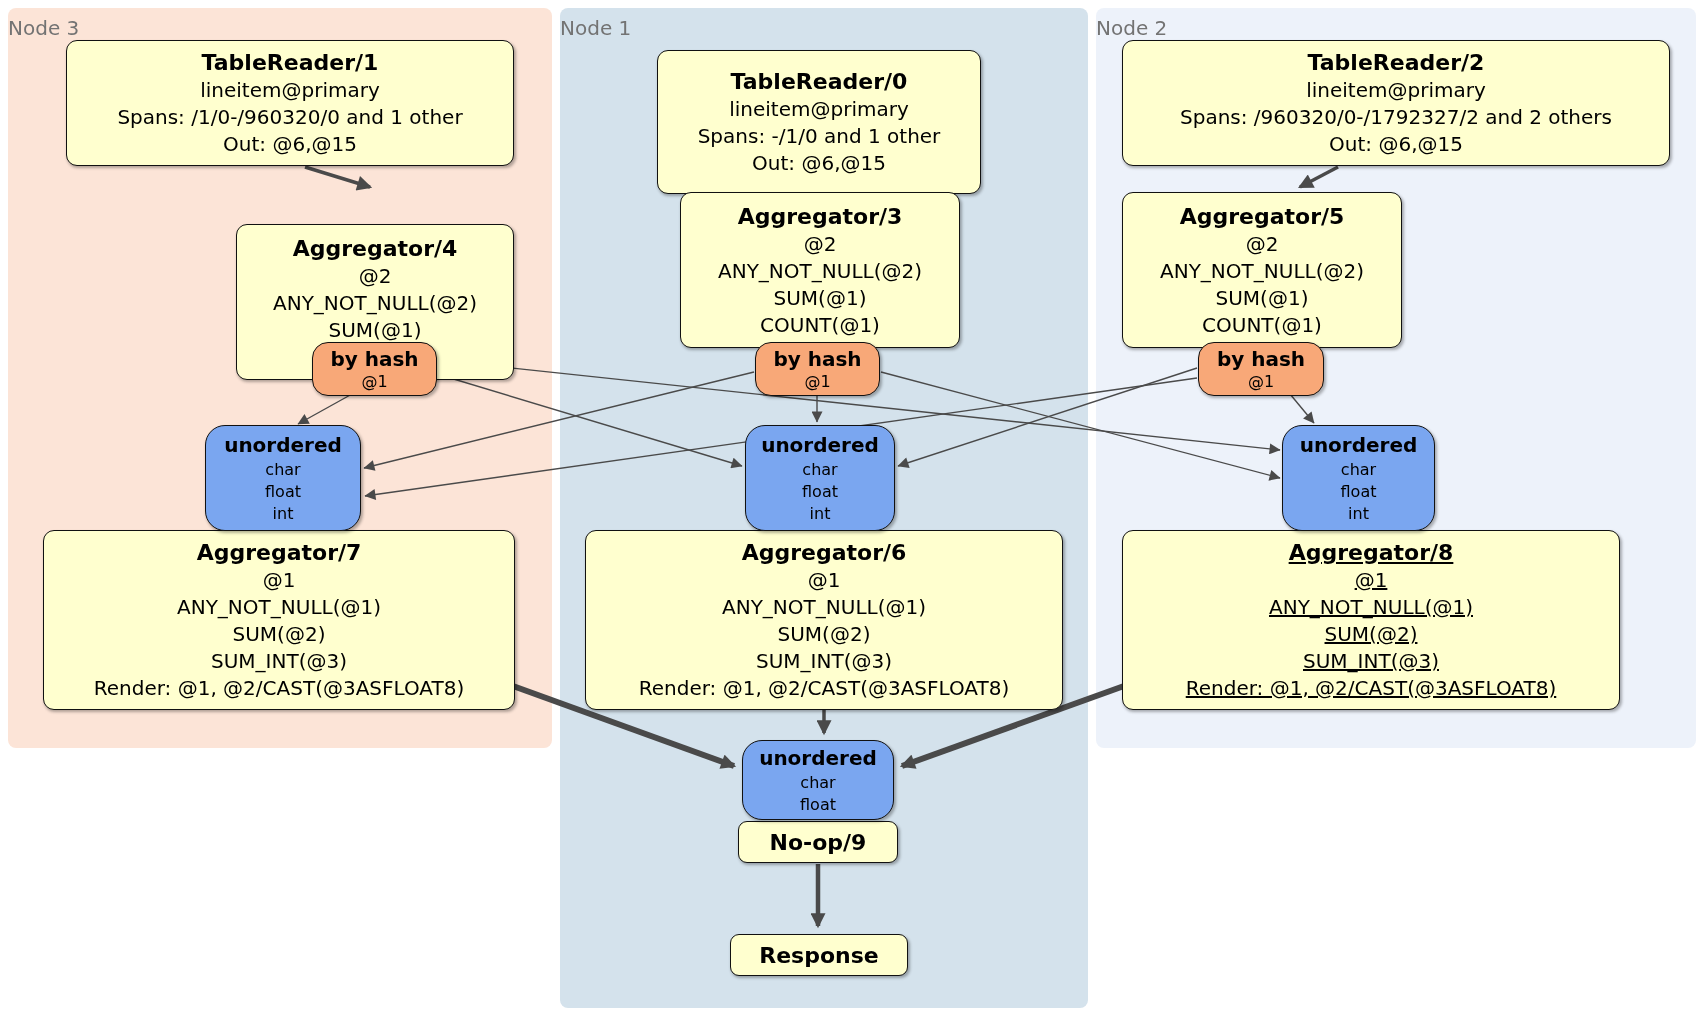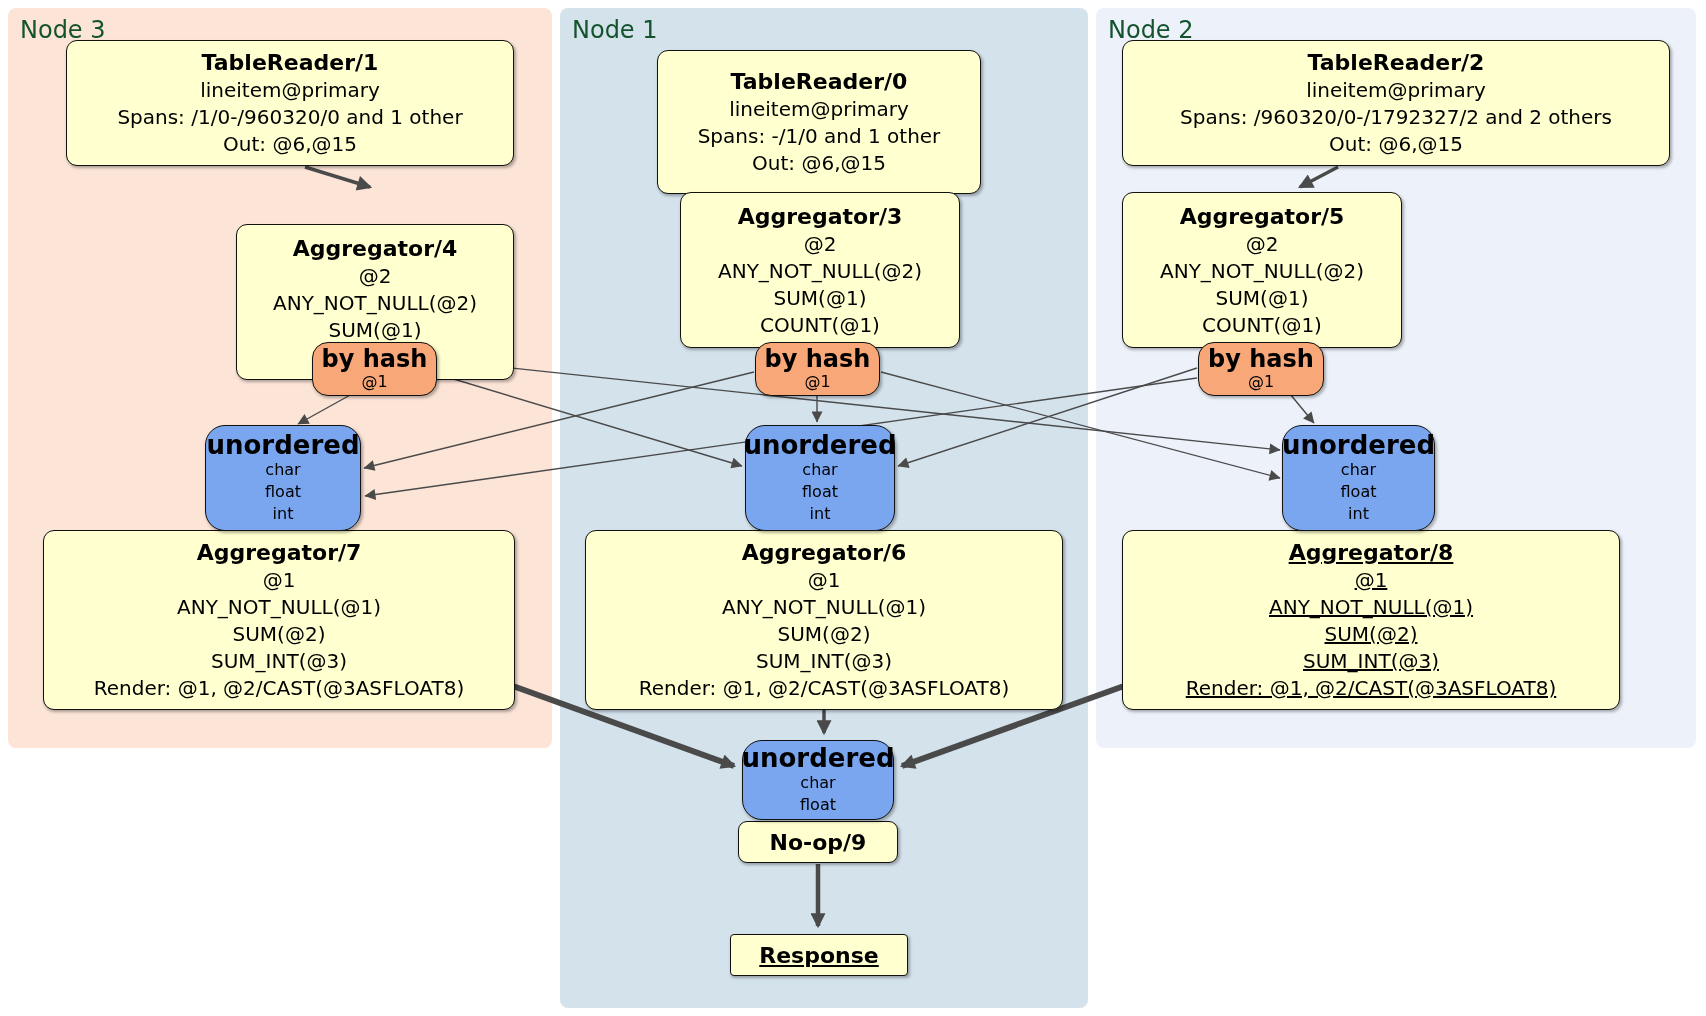--- a/index.html
+++ b/index.html
@@ -2,48 +2,48 @@
 <html><head>
 <meta charset="utf-8">
 <style>
   html,body{margin:0;padding:0;background:#ffffff;}
   #canvas{
     position:relative;width:1706px;height:1016px;overflow:hidden;
     font-family:"DejaVu Sans","Liberation Sans",sans-serif;color:#000;
     background:#ffffff;
   }
   .panel{position:absolute;border-radius:8px;z-index:0;}
-  .panel-label{position:absolute;left:12px;top:8px;font-size:24px;color:#14532d;}
+  .panel-label{position:absolute;left:0;top:8px;font-size:20px;color:#737373;}
   #panel-node3{left:8px;top:8px;width:544px;height:740px;background:#fce4d7;}
   #panel-node1{left:560px;top:8px;width:528px;height:1000px;background:#d4e2ec;}
   #panel-node2{left:1096px;top:8px;width:600px;height:740px;background:#edf2fa;}
   #edges{position:absolute;left:0;top:0;z-index:1;}
   .node{
     position:absolute;display:flex;flex-direction:column;align-items:center;justify-content:center;
     background:#ffffcf;border:1.7px solid #111;border-radius:11px;
     box-shadow:1.5px 2px 3px rgba(0,0,0,0.3);
     font-size:20px;line-height:27px;text-align:center;z-index:2;padding:2px 6px;box-sizing:border-box;
   }
   .node .title{font-weight:bold;font-size:22px;line-height:29px;white-space:nowrap;}
   .router{background:#f8a878;border-radius:16px;font-size:16px;line-height:20px;z-index:3;padding:0 10px;}
-  .router .title{font-size:24px;line-height:25px;}
+  .router .title{font-size:20px;line-height:25px;}
   .sync{background:#7aa6f0;border-radius:20px;font-size:16px;line-height:22px;z-index:3;}
-  .sync .title{font-size:26px;line-height:27px;}
+  .sync .title{font-size:20px;line-height:27px;}
   
   #tr1{left:66px;top:40px;width:448px;height:126px;}
   #tr0{left:657px;top:50px;width:324px;height:144px;}
   #tr2{left:1122px;top:40px;width:548px;height:126px;}
   #agg4{left:236px;top:192px;width:278px;height:156px;margin-top:32px;}
   #agg3{left:680px;top:192px;width:280px;height:156px;}
   #agg5{left:1122px;top:192px;width:280px;height:156px;}
   #agg7{left:43px;top:530px;width:472px;height:180px;}
   #agg6{left:585px;top:530px;width:478px;height:180px;text-align:right;}
   #agg8{left:1122px;top:530px;width:498px;height:180px;text-decoration:underline;}
   #noop{left:738px;top:821px;width:160px;height:42px;border-radius:9px;}
-  #resp{left:730px;top:934px;width:178px;height:42px;border-radius:4px;text-decoration:underline;}
+  #resp{left:730px;top:934px;width:178px;height:42px;border-radius:9px;}
   
   #r3{left:312px;top:342px;width:125px;height:54px;}
   #r1{left:755px;top:342px;width:125px;height:54px;}
   #r2{left:1198px;top:342px;width:126px;height:54px;}
   
   #u3{left:205px;top:425px;width:156px;height:106px;}
   #u1{left:745px;top:425px;width:150px;height:106px;}
   #u2{left:1282px;top:425px;width:153px;height:106px;}
   #uf{left:742px;top:740px;width:152px;height:80px;}
 </style>

